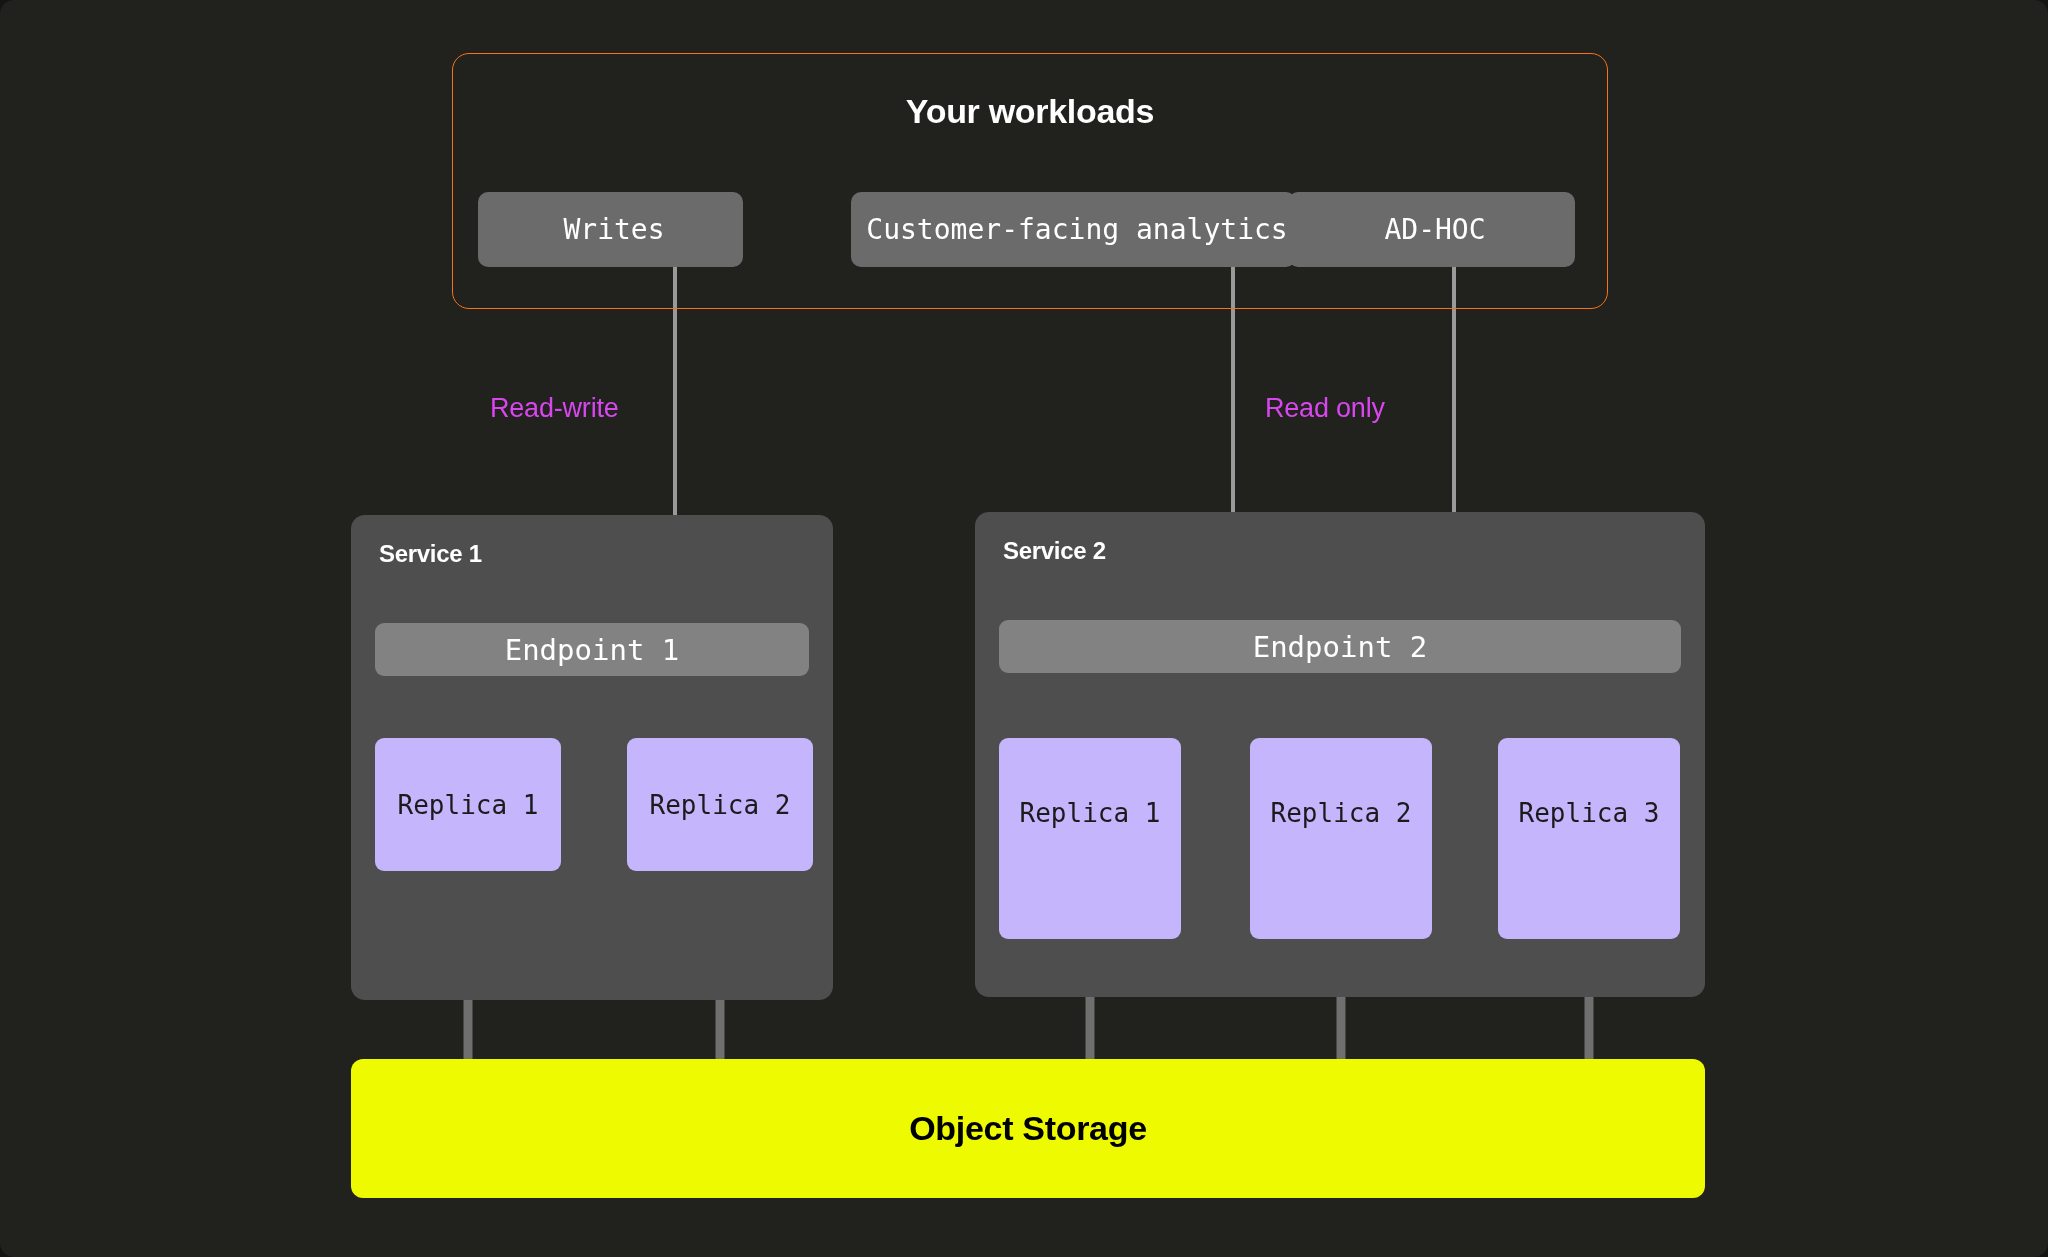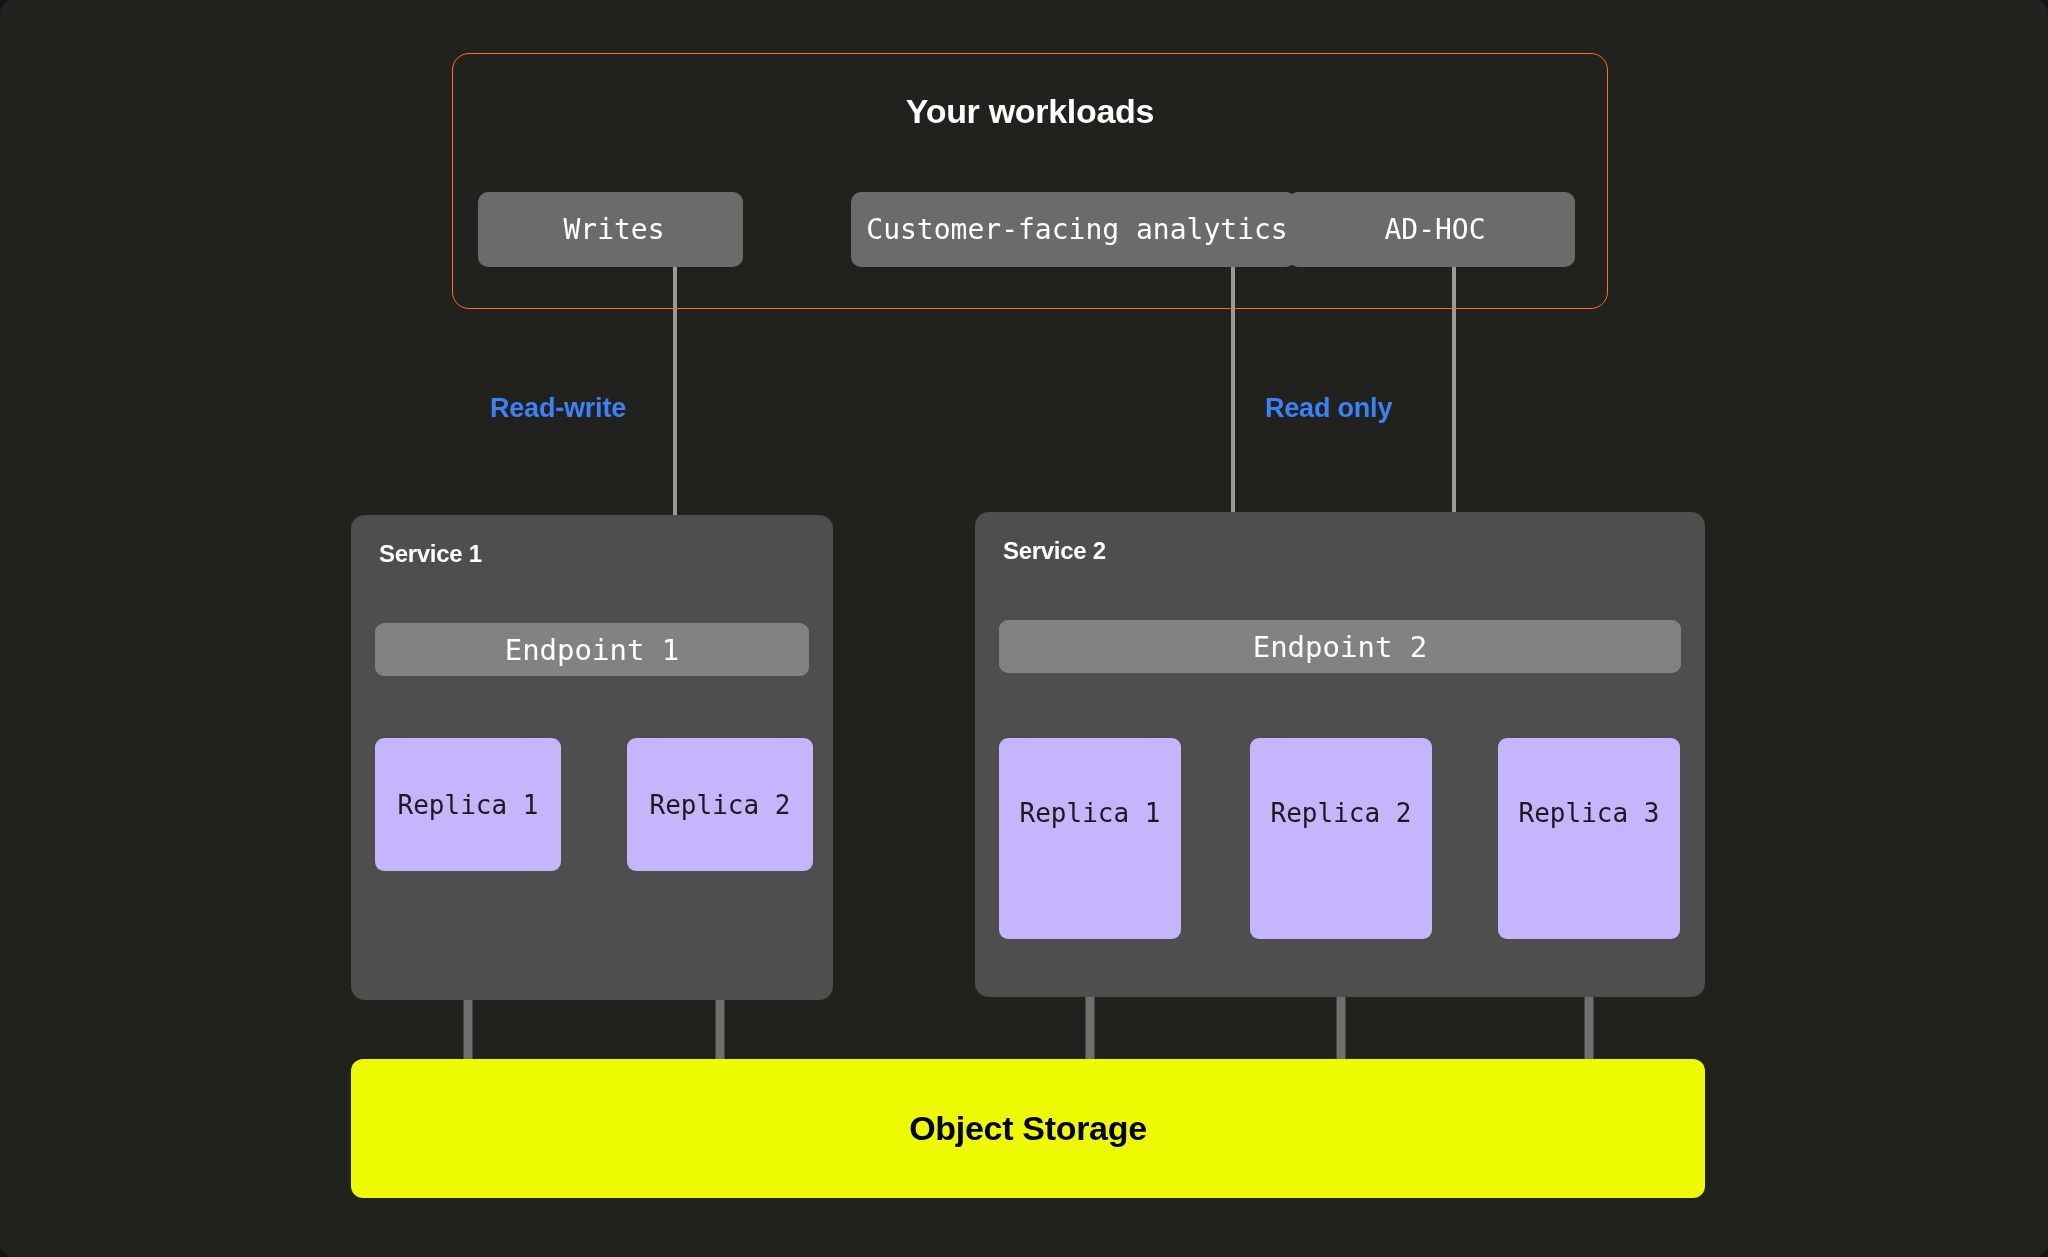--- a/index.html
+++ b/index.html
@@ -68,23 +68,23 @@
     height: 75px;
     padding-left: 7px;
   }
   #chip-writes   { left: 478px;  top: 192px; width: 265px; }
   #chip-customer { left: 851px;  top: 192px; width: 445px; }
   #chip-adhoc    { left: 1268px; top: 192px; width: 287px; margin-left: 20px; }
 
   
   .flow-label {
     position: absolute;
-    color: #3b82f6;
+    color: #d946ef;
     font-size: 27px;
-    font-weight: bold;
+    font-weight: normal;
     letter-spacing: -0.2px;
     white-space: nowrap;
   }
   #label-read-write { left: 490px;  top: 393px; }
   #label-read-only  { left: 1265px; top: 393px; }
 
   
   .service-box {
     background: #4e4e4e;
     border-radius: 14px;

